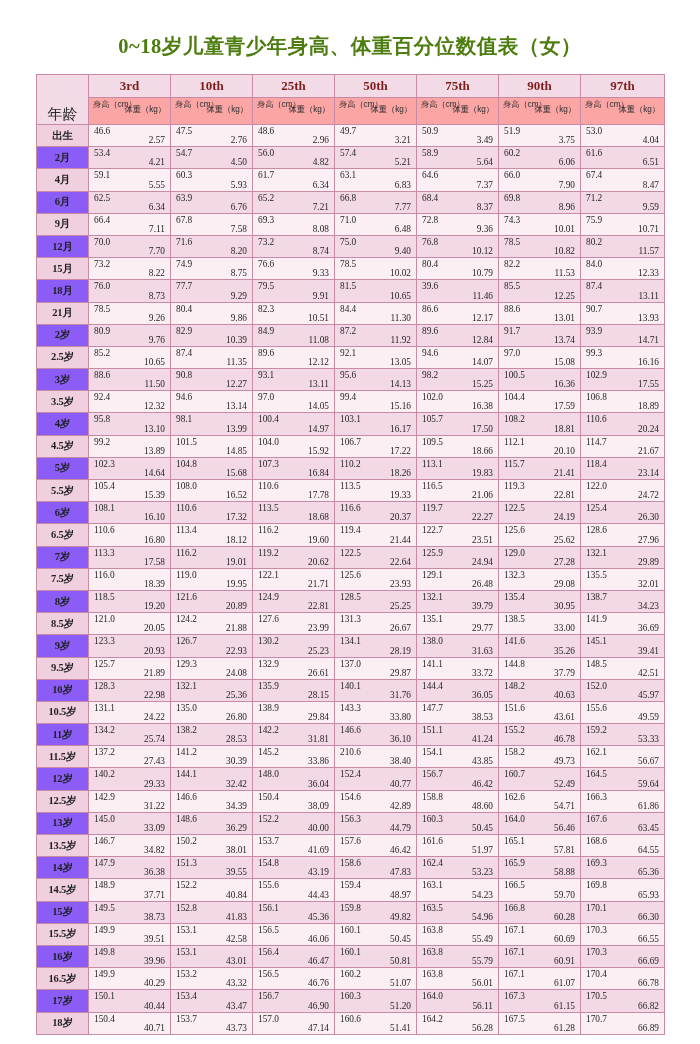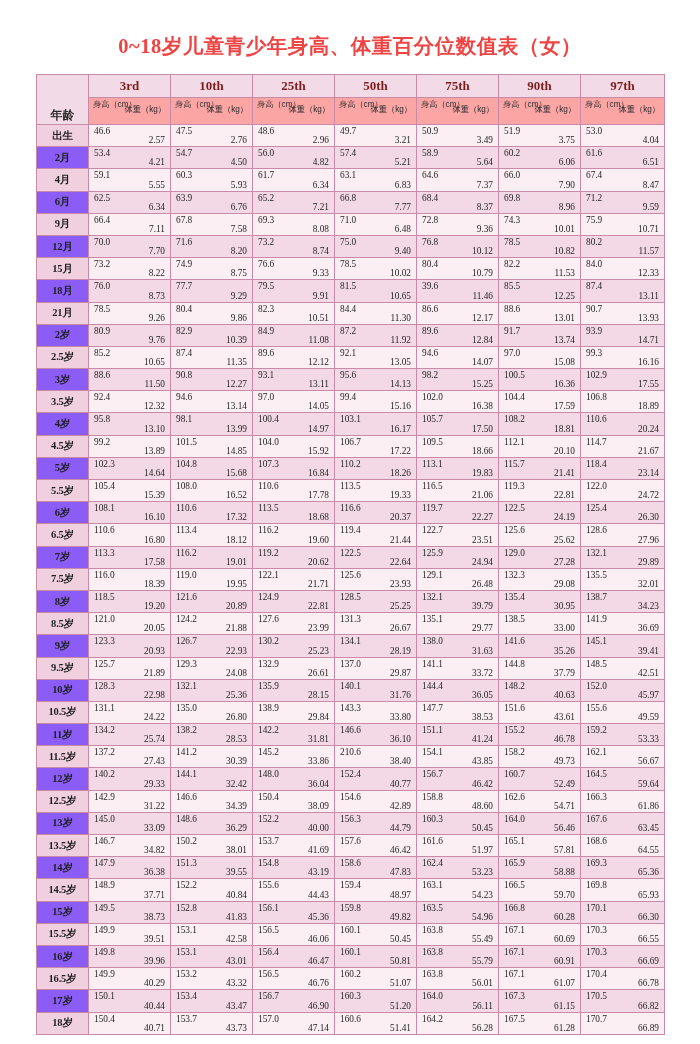--- a/index.html
+++ b/index.html
@@ -20,21 +20,21 @@
     height: 1044px;
     position: relative;
     box-sizing: border-box;
   }
   .title {
     text-align: center;
     font-family: "Liberation Serif", serif;
     font-size: 20.5px;
     font-weight: bold;
     letter-spacing: 0.5px;
-    color: #ef4444;
+    color: #4d7c0f;
     margin: 0;
     padding: 32px 0 14px 0;
   }
   .table-wrap {
     padding: 0 36px;
     box-sizing: border-box;
   }
   table.grid {
     border-collapse: collapse;
     width: 628px;
@@ -72,22 +72,22 @@
   .hdr-sub .wt {
     position: absolute;
     right: 4px;
     bottom: 9px;
     white-space: nowrap;
   }
   .hdr-age {
     background: #f2dbe6;
     text-align: center;
     vertical-align: bottom;
-    font-size: 12px;
-    font-weight: bold;
+    font-size: 15px;
+    font-weight: normal;
     font-family: "Liberation Serif", serif;
     padding-bottom: 3px;
     color: #2b2b2b;
   }
   .agecell {
     text-align: center;
     font-size: 10.5px;
     font-weight: bold;
     font-family: "Liberation Serif", serif;
     background: #f2dbe6;

